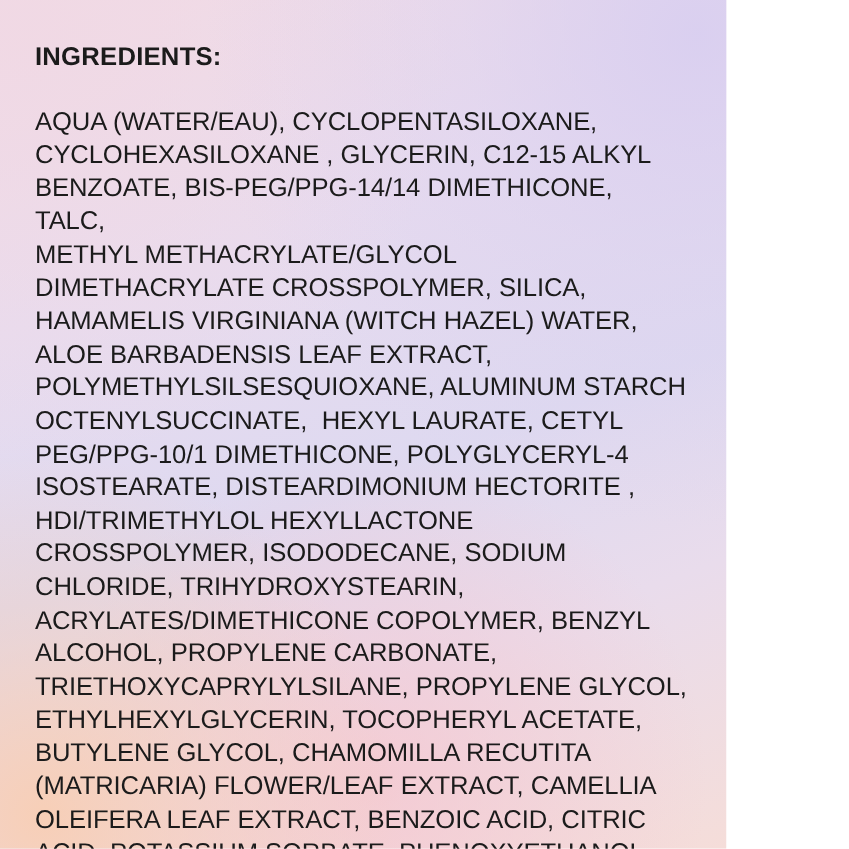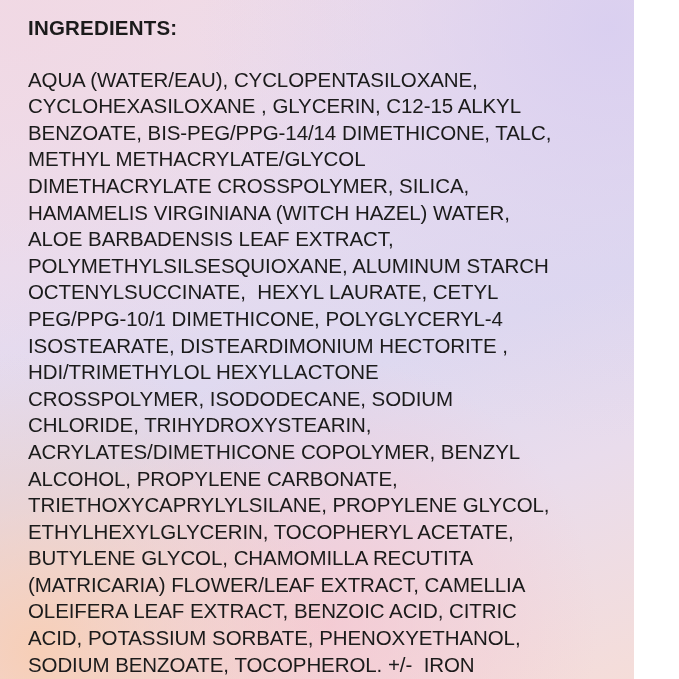--- a/index.html
+++ b/index.html
@@ -7,31 +7,31 @@
     padding: 0;
   }
   body {
     width: 679px;
     height: 679px;
     overflow: hidden;
     font-family: "Liberation Sans", sans-serif;
   }
   #page {
     position: relative;
-    width: 634px;
+    width: 581px;
     height: 679px;
     box-sizing: border-box;
     
     background:
       radial-gradient(circle at 6% 96%, rgba(248, 206, 180, 0.95) 0%, rgba(248, 206, 180, 0.45) 16%, rgba(248, 206, 180, 0) 34%),
       radial-gradient(circle at 52% 92%, rgba(246, 198, 206, 0.75) 0%, rgba(246, 198, 206, 0) 38%),
       radial-gradient(circle at 96% 4%, rgba(216, 206, 240, 0.9) 0%, rgba(216, 206, 240, 0.35) 22%, rgba(216, 206, 240, 0) 46%),
       radial-gradient(circle at 4% 4%, rgba(240, 216, 228, 0.85) 0%, rgba(240, 216, 228, 0) 40%),
       linear-gradient(160deg, #f3dde6 0%, #e8dcef 30%, #ded9f0 55%, #e9dcec 74%, #f5ddd9 100%);
-    padding: 16px 30px 0 28px;
+    padding: 34px 30px 0 28px;
   }
   .doc-title {
     font-size: 20.5px;
     letter-spacing: 0.2px;
     color: #1b1b1b;
     line-height: 1.2;
     margin: 0 0 26px 0;
     white-space: pre;
   }
   .ingredients-body {

